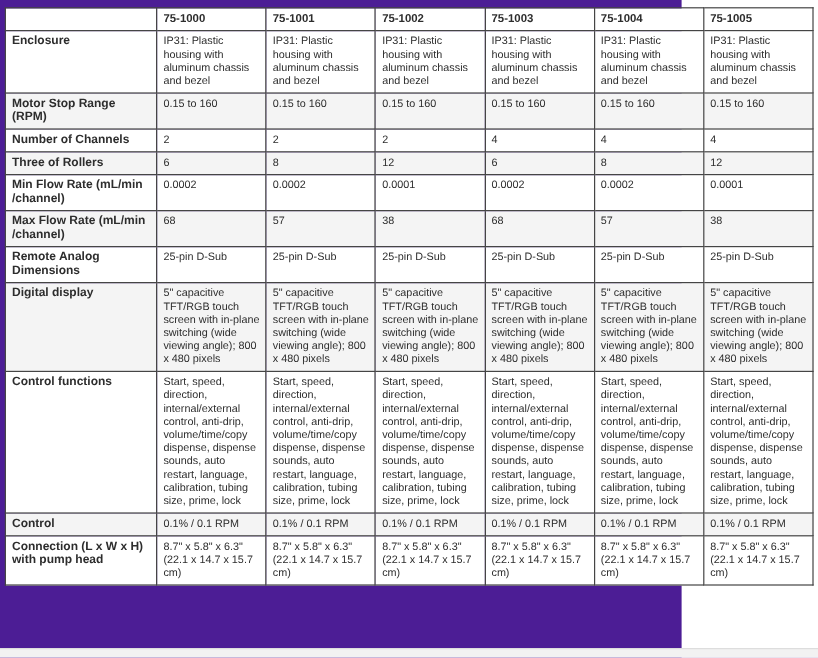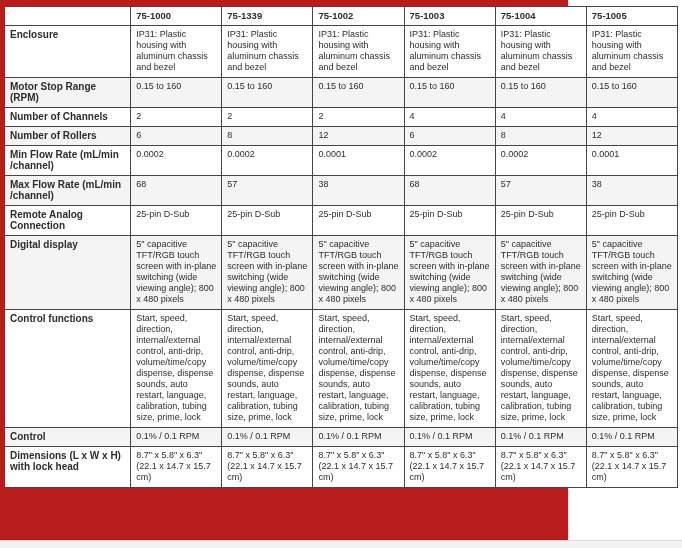--- a/index.html
+++ b/index.html
@@ -8,21 +8,21 @@
     background: #ffffff;
     width: 682px;
     height: 548px;
     overflow: hidden;
     font-family: "Liberation Sans", sans-serif;
   }
   .page {
     position: relative;
     width: 568px;
     height: 548px;
-    background: #b91c1c;
+    background: #4c1d95;
   }
   .table-wrap {
     padding: 6px 0 0 4px;
   }
   table.spec-table {
     border-collapse: collapse;
     table-layout: fixed;
     width: 674px;
   }
   table.spec-table col.label-col { width: 126px; }
@@ -75,21 +75,21 @@
           <col class="value-col">
           <col class="value-col">
         <col class="value-col">
           <col class="value-col">
           <col class="value-col">
       </colgroup>
       <thead>
         <tr>
             <th></th>
             <th>75-1000</th>
-            <th>75-1339</th>
+            <th>75-1001</th>
             <th>75-1002</th>
             <th>75-1003</th>
             <th>75-1004</th>
             <th>75-1005</th>
           </tr>
       </thead>
       <tbody>
           <tr>
             <th class="row-label">Enclosure</th>
             <td>IP31: Plastic housing with aluminum chassis and bezel</td>
@@ -111,21 +111,21 @@
           <tr>
             <th class="row-label">Number of Channels</th>
             <td>2</td>
             <td>2</td>
             <td>2</td>
             <td>4</td>
             <td>4</td>
             <td>4</td>
           </tr>
           <tr>
-            <th class="row-label">Number of Rollers</th>
+            <th class="row-label">Three of Rollers</th>
             <td>6</td>
             <td>8</td>
             <td>12</td>
             <td>6</td>
             <td>8</td>
             <td>12</td>
           </tr>
           <tr>
             <th class="row-label">Min Flow Rate (mL/min /channel)</th>
             <td>0.0002</td>
@@ -138,21 +138,21 @@
           <tr>
             <th class="row-label">Max Flow Rate (mL/min /channel)</th>
             <td>68</td>
             <td>57</td>
             <td>38</td>
             <td>68</td>
             <td>57</td>
             <td>38</td>
           </tr>
           <tr>
-            <th class="row-label">Remote Analog Connection</th>
+            <th class="row-label">Remote Analog Dimensions</th>
             <td>25-pin D-Sub</td>
             <td>25-pin D-Sub</td>
             <td>25-pin D-Sub</td>
             <td>25-pin D-Sub</td>
             <td>25-pin D-Sub</td>
             <td>25-pin D-Sub</td>
           </tr>
           <tr>
             <th class="row-label">Digital display</th>
             <td>5" capacitive TFT/RGB touch screen with in-plane switching (wide viewing angle); 800 x 480 pixels</td>
@@ -174,21 +174,21 @@
           <tr>
             <th class="row-label">Control</th>
             <td>0.1% / 0.1 RPM</td>
             <td>0.1% / 0.1 RPM</td>
             <td>0.1% / 0.1 RPM</td>
             <td>0.1% / 0.1 RPM</td>
             <td>0.1% / 0.1 RPM</td>
             <td>0.1% / 0.1 RPM</td>
           </tr>
           <tr>
-            <th class="row-label">Dimensions (L x W x H) with lock head</th>
+            <th class="row-label">Connection (L x W x H) with pump head</th>
             <td>8.7" x 5.8" x 6.3" (22.1 x 14.7 x 15.7 cm)</td>
             <td>8.7" x 5.8" x 6.3" (22.1 x 14.7 x 15.7 cm)</td>
             <td>8.7" x 5.8" x 6.3" (22.1 x 14.7 x 15.7 cm)</td>
             <td>8.7" x 5.8" x 6.3" (22.1 x 14.7 x 15.7 cm)</td>
             <td>8.7" x 5.8" x 6.3" (22.1 x 14.7 x 15.7 cm)</td>
             <td>8.7" x 5.8" x 6.3" (22.1 x 14.7 x 15.7 cm)</td>
           </tr>
         </tbody>
     </table>
   </div>

